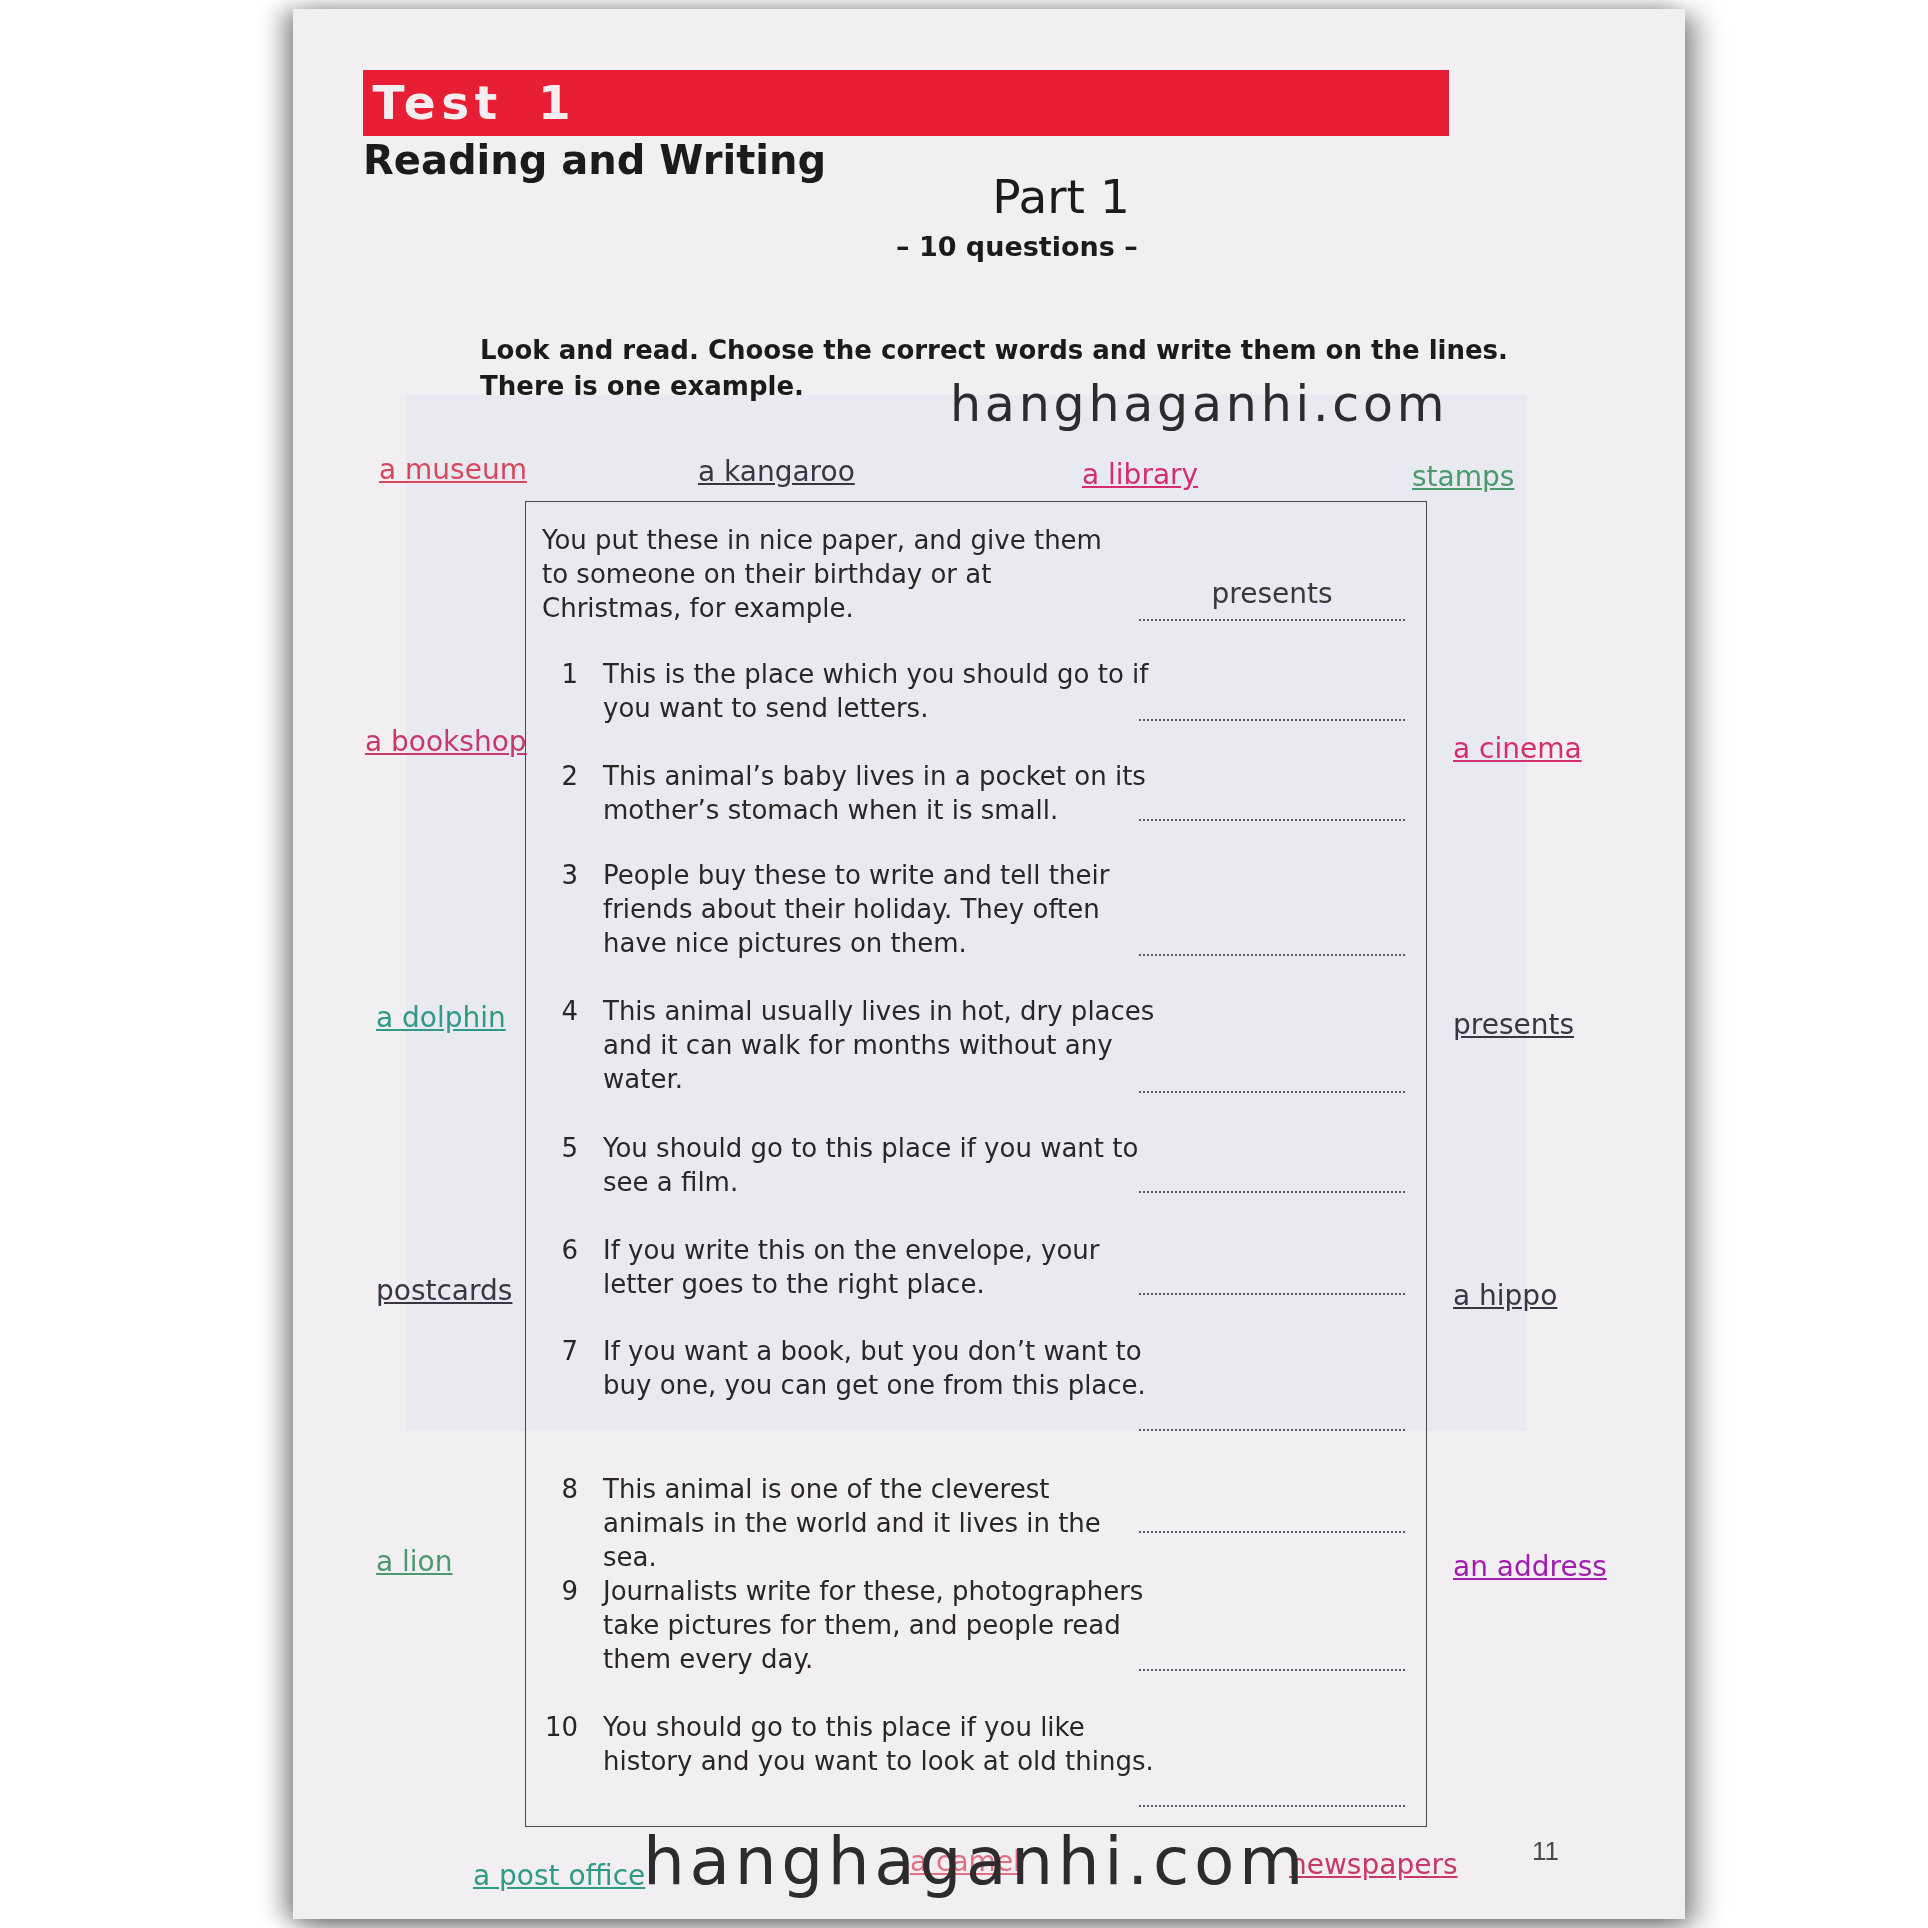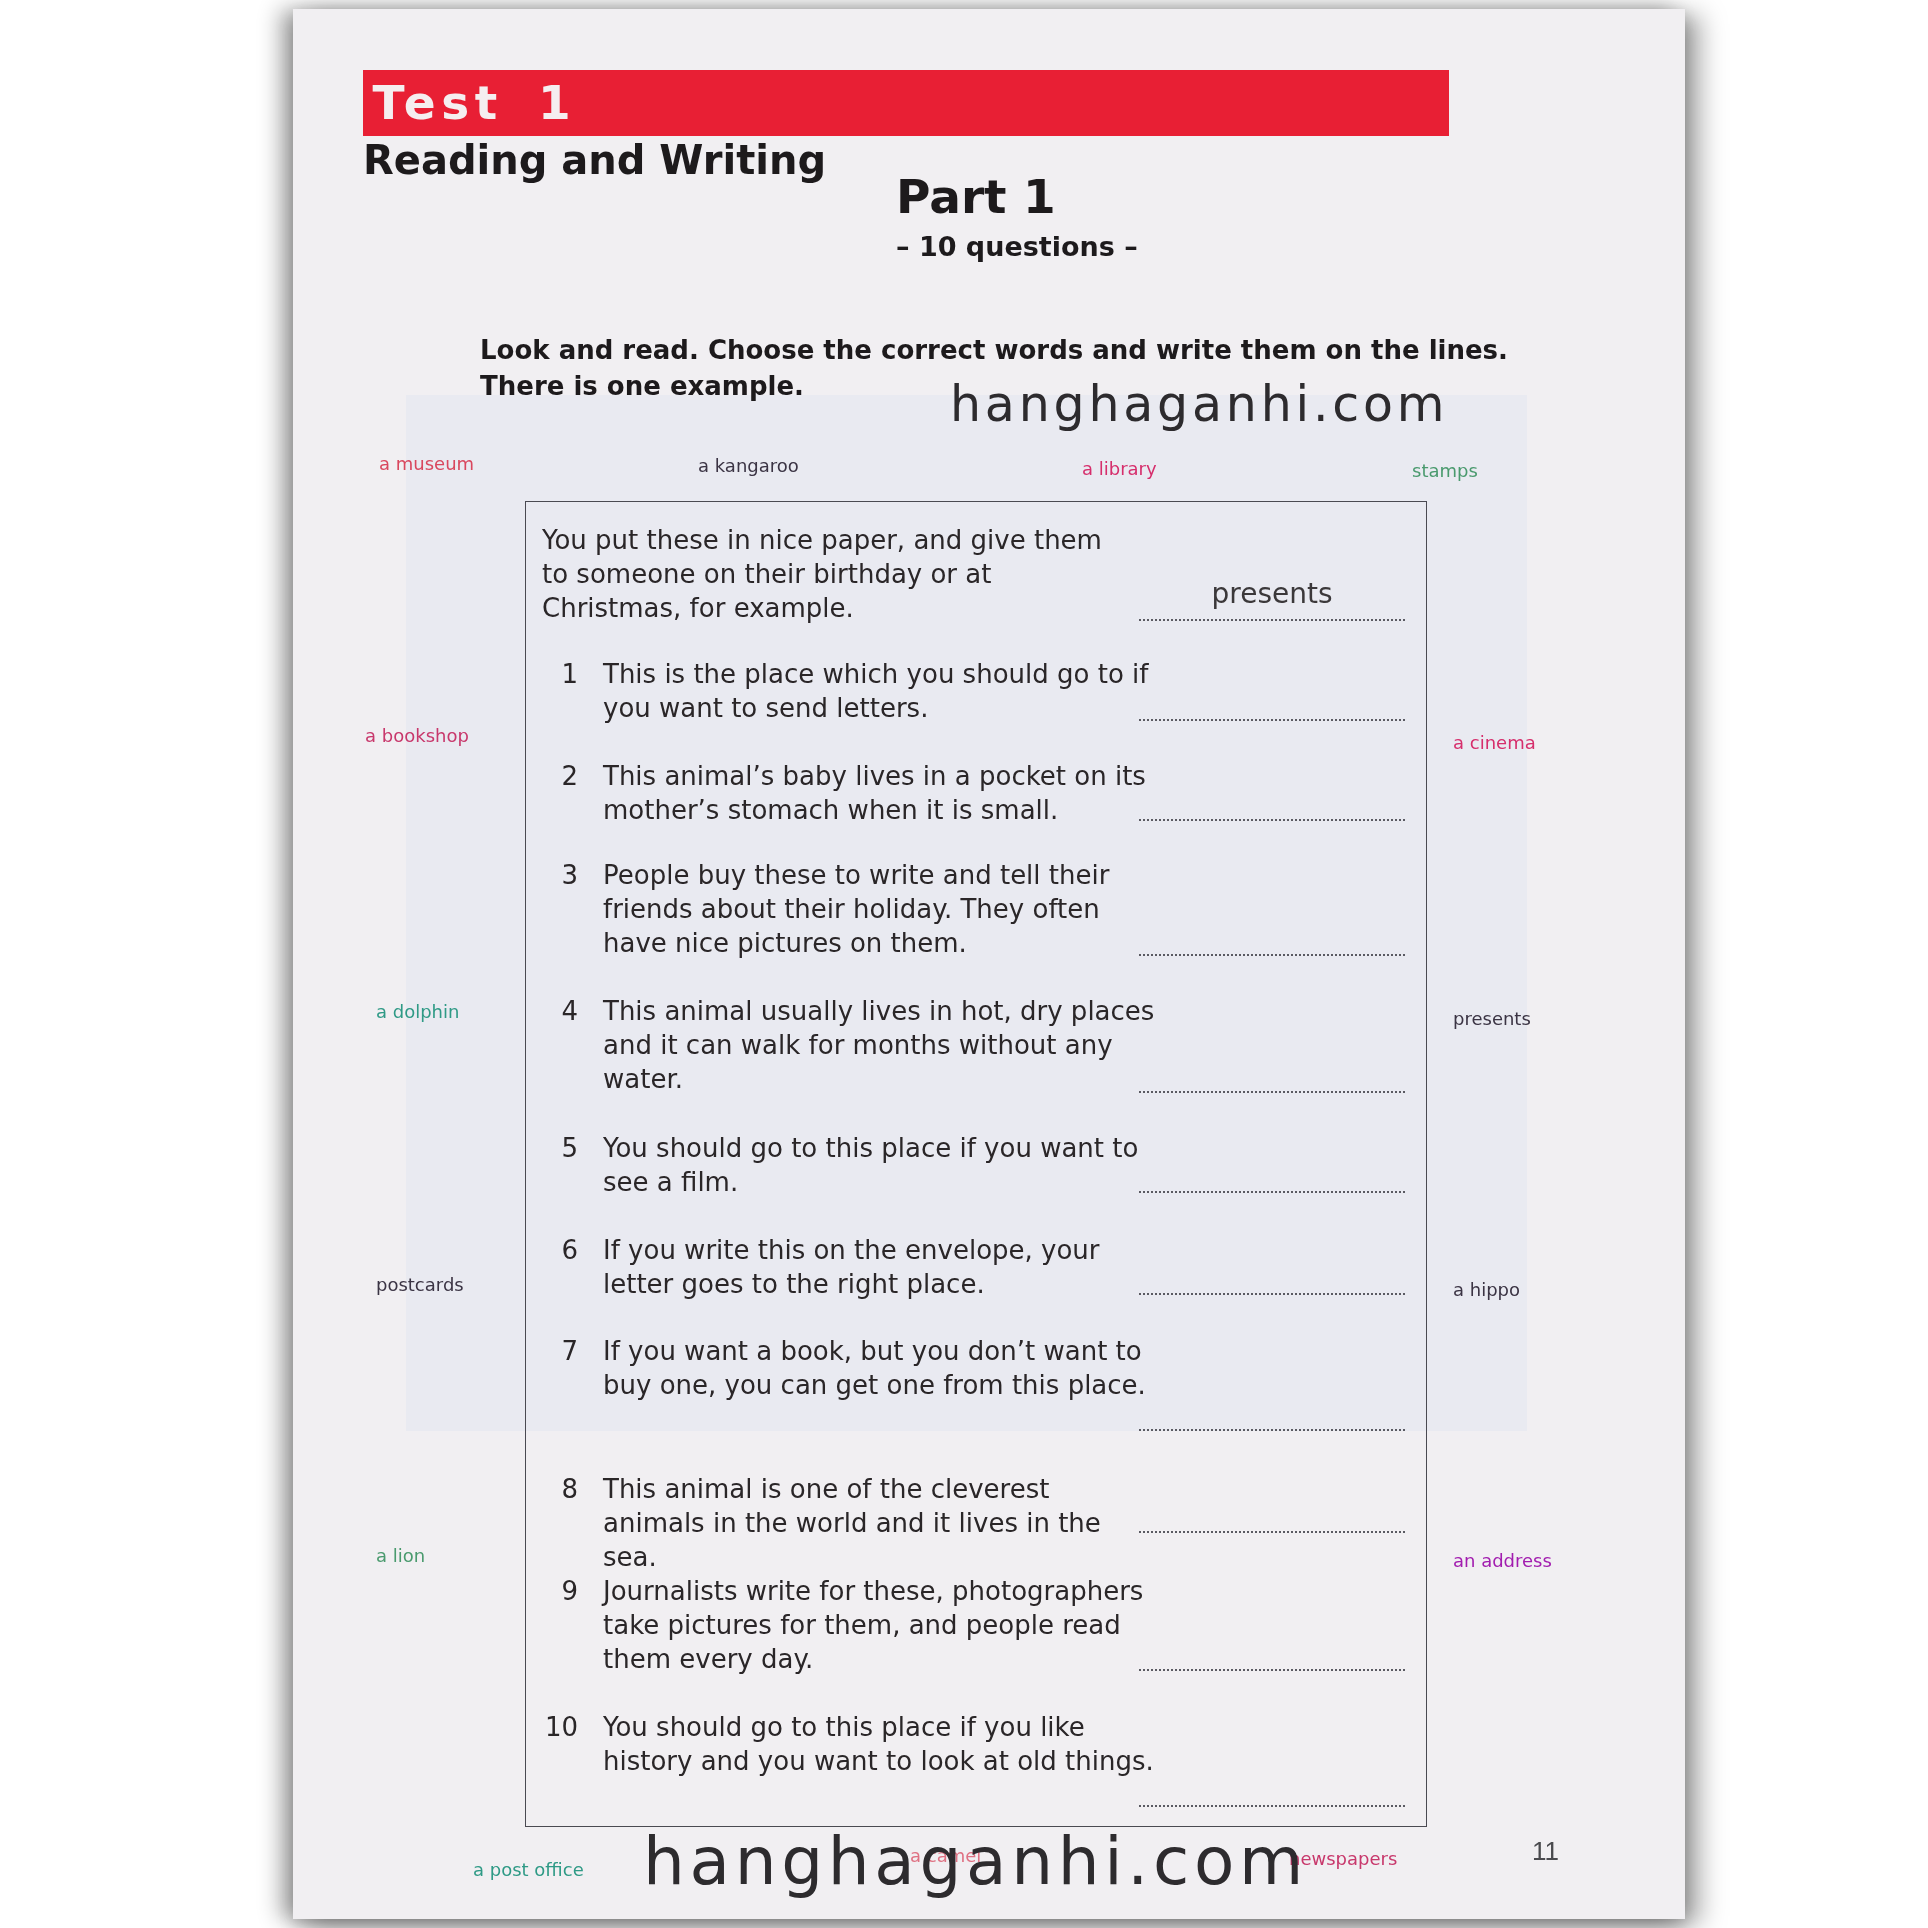--- a/index.html
+++ b/index.html
@@ -59,24 +59,24 @@
       font-family: "DejaVu Sans", sans-serif;
       font-weight: bold;
       font-size: 40px;
       color: #1d1a1c;
     }
     .part-title {
       position: absolute;
       left: 603px;
       top: 160px;
       font-family: "DejaVu Sans", sans-serif;
-      font-weight: bold;
+      font-weight: normal;
       font-size: 47px;
       color: #1d1a1c;
-      text-align: left;
+      text-align: center;
       width: 330px;
     }
     .part-sub {
       position: absolute;
       left: 603px;
       top: 222px;
       width: 330px;
       text-align: left;
       font-family: "DejaVu Sans", sans-serif;
       font-weight: bold;
@@ -90,22 +90,23 @@
       width: 1036px;
       font-family: "DejaVu Sans", sans-serif;
       font-weight: bold;
       font-size: 26px;
       line-height: 36px;
       color: #1d1a1c;
     }
     .word {
       position: absolute;
       font-family: "DejaVu Sans", sans-serif;
-      font-size: 18px;
+      font-size: 28px;
       white-space: nowrap;
+      text-decoration: underline;
     }
     .question-box {
       position: absolute;
       left: 232px;
       top: 492px;
       width: 902px;
       height: 1326px;
       border: 1.9px solid #4a4a52;
       border-top-width: 1.9px;
       box-sizing: border-box;

